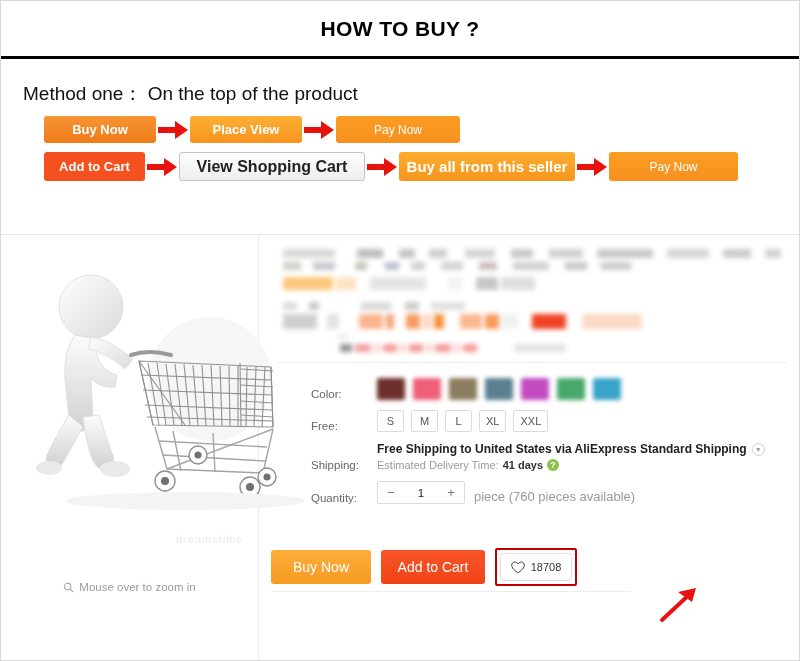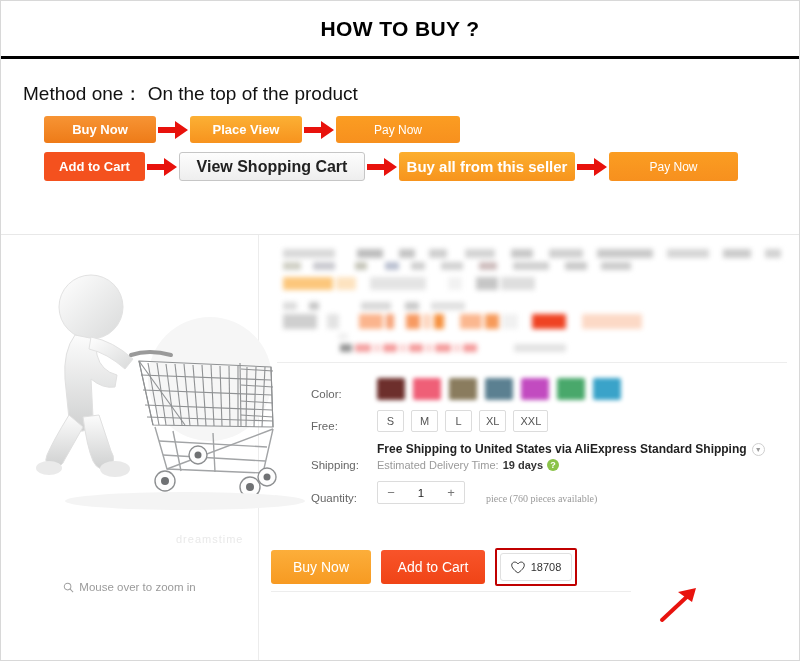--- a/index.html
+++ b/index.html
@@ -125,21 +125,21 @@
     font-size:9px; display:inline-flex; align-items:center; justify-content:center;
     font-weight:bold;
   }
 
   .qty-box {
     display:flex; align-items:center; border:1px solid #dcdcdc; border-radius:2px;
     width:88px; height:23px; background:#fff;
   }
   .qty-btn { width:26px; text-align:center; font-size:13px; color:#777; cursor:pointer; }
   .qty-val { flex:1; text-align:center; font-size:11.5px; color:#222; border:none; background:transparent; width:100%; font-family:inherit; }
-  .qty-unit { font-size:10px; color:#9a9a9a; margin-left:21px; padding-top:5px;font-family:Liberation Serif, serif; }
+  .qty-unit { font-size:13px; color:#9a9a9a; margin-left:9px; padding-top:5px; }
   .total-val { font-size:11.5px; color:#9a9a9a; padding-top:4px; }
 
   
   .actions { position:absolute; left:12px; top:313px; display:flex; align-items:center; gap:10px; }
   .btn-buy-main {
     width:100px; height:34px; border-radius:3px; color:#fff; font-size:14px;
     background:linear-gradient(#fcae3a,#f79a22);
     display:flex; align-items:center; justify-content:center;
   }
   .btn-cart-main {
@@ -451,21 +451,21 @@
 
         <div class="row">
           <div class="row-label">Shipping:</div>
           <div>
             <div class="ship-main">
               <span>Free Shipping to United States via AliExpress Standard Shipping</span>
               <span class="chev">▼</span>
             </div>
             <div class="ship-sub">
               <span>Estimated Delivery Time:</span>
-              <b>19 days</b>
+              <b>41 days</b>
               <span class="qmark">?</span>
             </div>
           </div>
         </div>
 
         <div class="row">
           <div class="row-label">Quantity:</div>
           <div class="qty-box">
             <div class="qty-btn">−</div>
             <input class="qty-val" value="1" style="">

